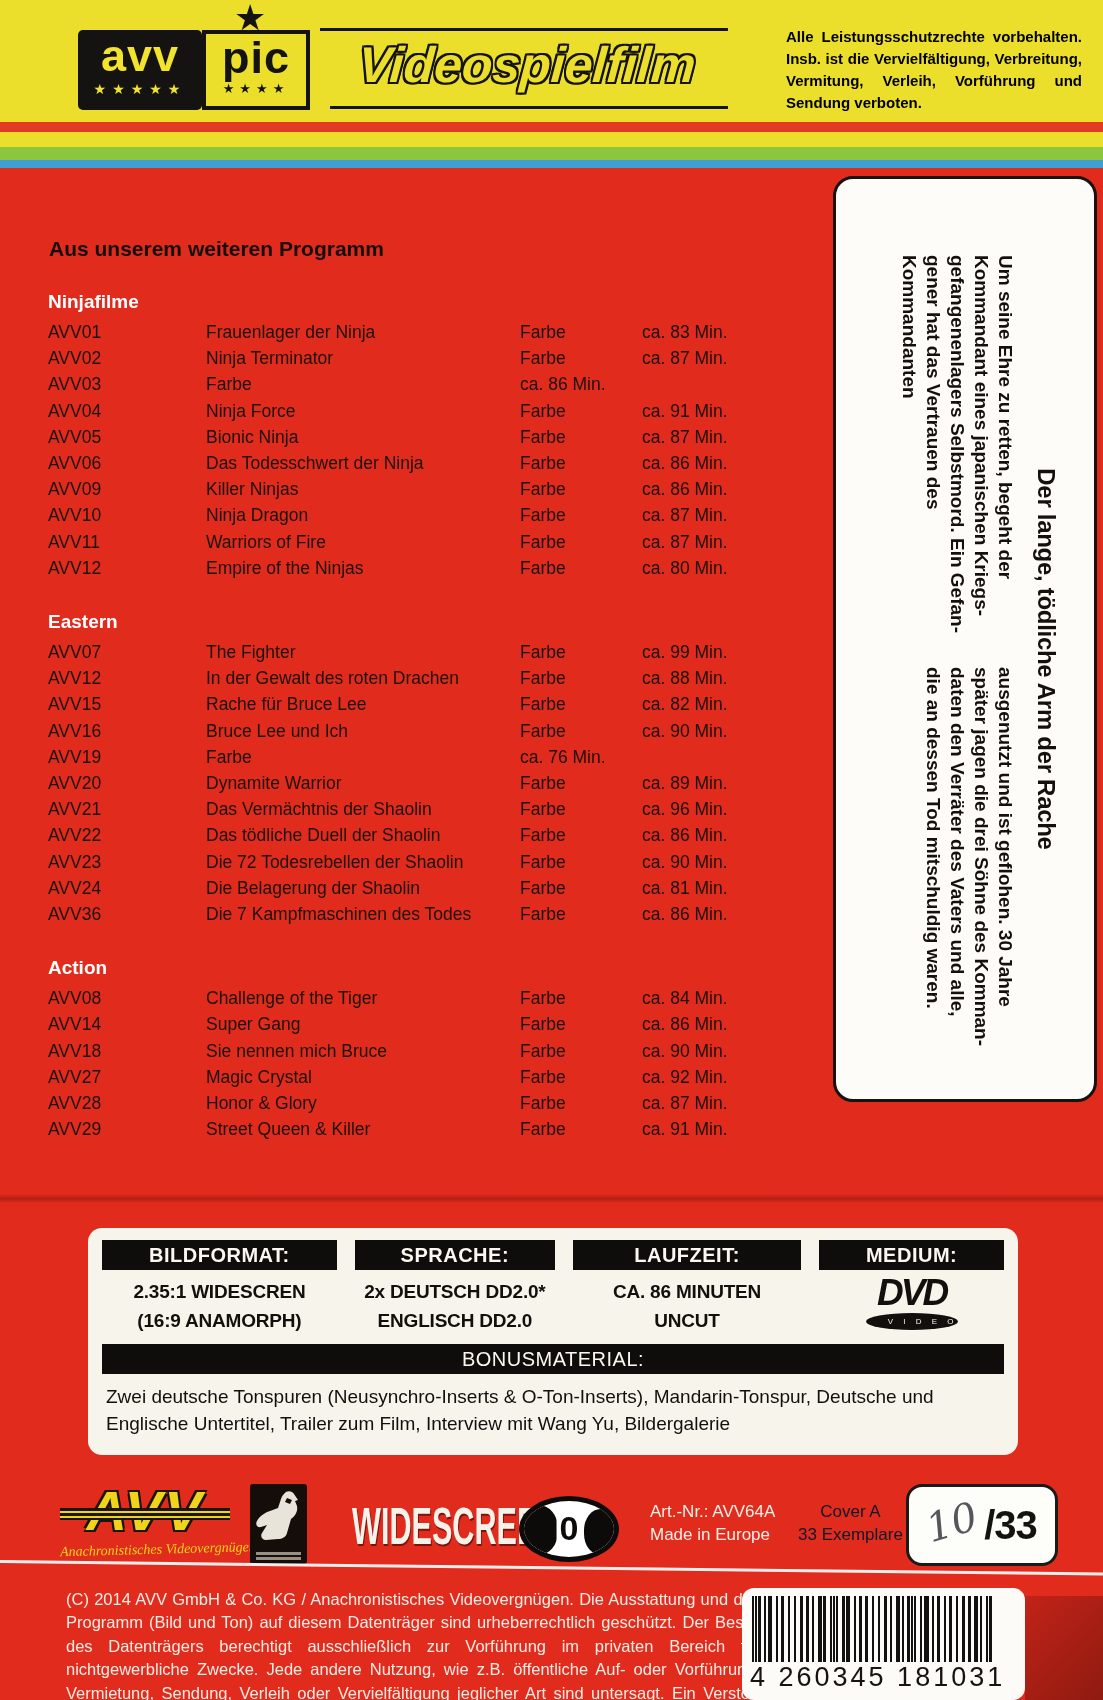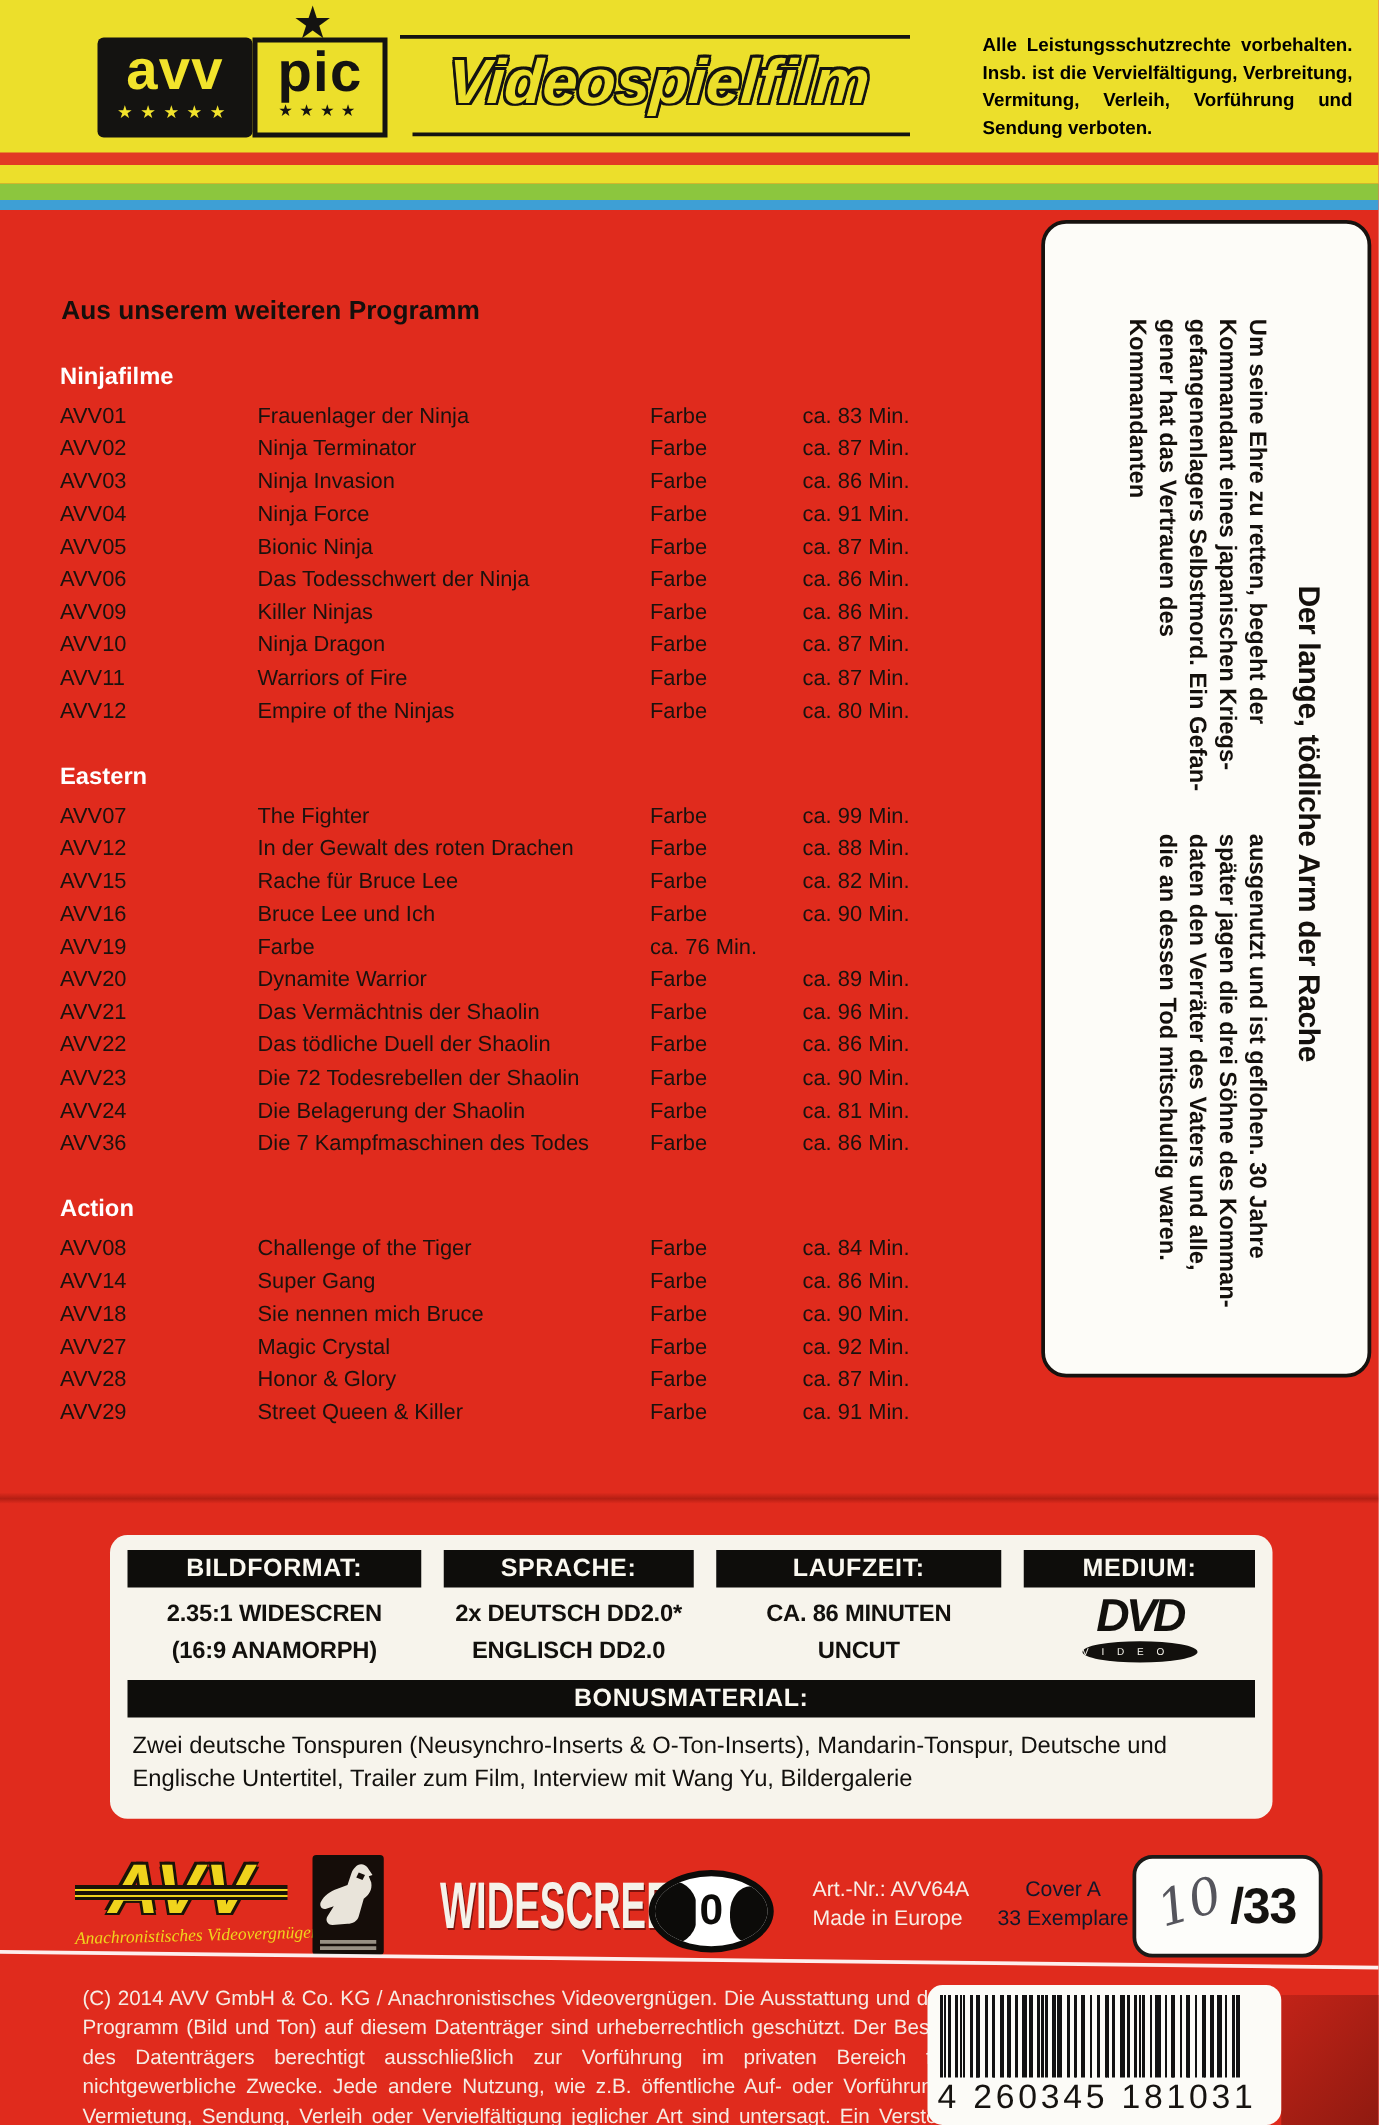--- a/index.html
+++ b/index.html
@@ -54,22 +54,22 @@
   
   .crease{position:absolute;left:0;top:1194px;width:1103px;height:9px;
     background:linear-gradient(rgba(110,10,4,0), rgba(110,10,4,.38) 55%, rgba(110,10,4,0));}
   
   .specs{position:absolute;left:88px;top:1228px;width:930px;height:227px;background:#f7f4ec;border-radius:14px;}
   .spec-grid{display:grid;grid-template-columns:1.08fr .92fr 1.05fr .85fr;gap:18px;padding:12px 14px 0;}
   .spec-col{text-align:center;}
   .spec-head{background:#0e0d0b;color:#faf8f0;font-size:20px;font-weight:700;height:30px;line-height:30px;letter-spacing:.5px;}
   .spec-val{margin-top:7px;font-size:19px;font-weight:700;line-height:29px;color:#12100d;letter-spacing:-.2px;}
   .dvd-word{font-size:37px;font-weight:900;font-style:italic;letter-spacing:-3px;line-height:40px;margin-top:3px;color:#12100d;}
-  .dvd-ellipse{width:92px;height:17px;margin:0 auto;background:#12100d;border-radius:50%;color:#f7f4ec;font-size:8px;letter-spacing:4px;line-height:17px;text-align:left;}
-  .bonus-head{margin:9px 14px 0;background:#0e0d0b;color:#faf8f0;font-size:20px;font-weight:700;height:30px;line-height:30px;text-align:center;letter-spacing:.5px;}
+  .dvd-ellipse{width:92px;height:17px;margin:0 auto;background:#12100d;border-radius:50%;color:#f7f4ec;font-size:8px;letter-spacing:4px;line-height:17px;text-align:right;}
+  .bonus-head{margin:9px 14px 0;background:#0e0d0b;color:#faf8f0;font-size:20px;font-weight:400;height:30px;line-height:30px;text-align:center;letter-spacing:.5px;}
   .bonus-text{margin:9px 18px 0;font-size:19px;line-height:27px;color:#12100d;}
   
   .avv2{position:absolute;left:60px;top:1482px;width:170px;text-align:center;}
   .avv2 .word{
     position:relative;font-size:56px;font-weight:900;letter-spacing:2px;color:#f0d41c;line-height:58px;font-style:italic;
     text-shadow:-2px -2px 0 #1b1408, 2px -2px 0 #1b1408, -2px 2px 0 #1b1408, 2px 2px 0 #1b1408;
   }
   .avv2 .band2{position:absolute;left:0px;top:26px;width:170px;height:12px;
     background:linear-gradient(#1b1408 0 3px,#f0d41c 3px 5px,#1b1408 5px 8px,#f0d41c 8px 10px,#1b1408 10px 12px);}
   .avv2 .script{margin-top:2px;font-family:"Liberation Serif",serif;font-style:italic;font-size:14px;color:#f0d41c;transform:rotate(-1.5deg);white-space:nowrap;}
@@ -144,21 +144,20 @@
 
     <div class="prow">
       <span>AVV02</span>
       <span>Ninja Terminator</span>
       <span>Farbe</span>
       <span>ca. 87 Min.</span>
     </div>
 
     <div class="prow">
       <span>AVV03</span>
-      <span>Ninja Invasion</span>
       <span>Farbe</span>
       <span>ca. 86 Min.</span>
     </div>
 
     <div class="prow">
       <span>AVV04</span>
       <span>Ninja Force</span>
       <span>Farbe</span>
       <span>ca. 91 Min.</span>
     </div>

